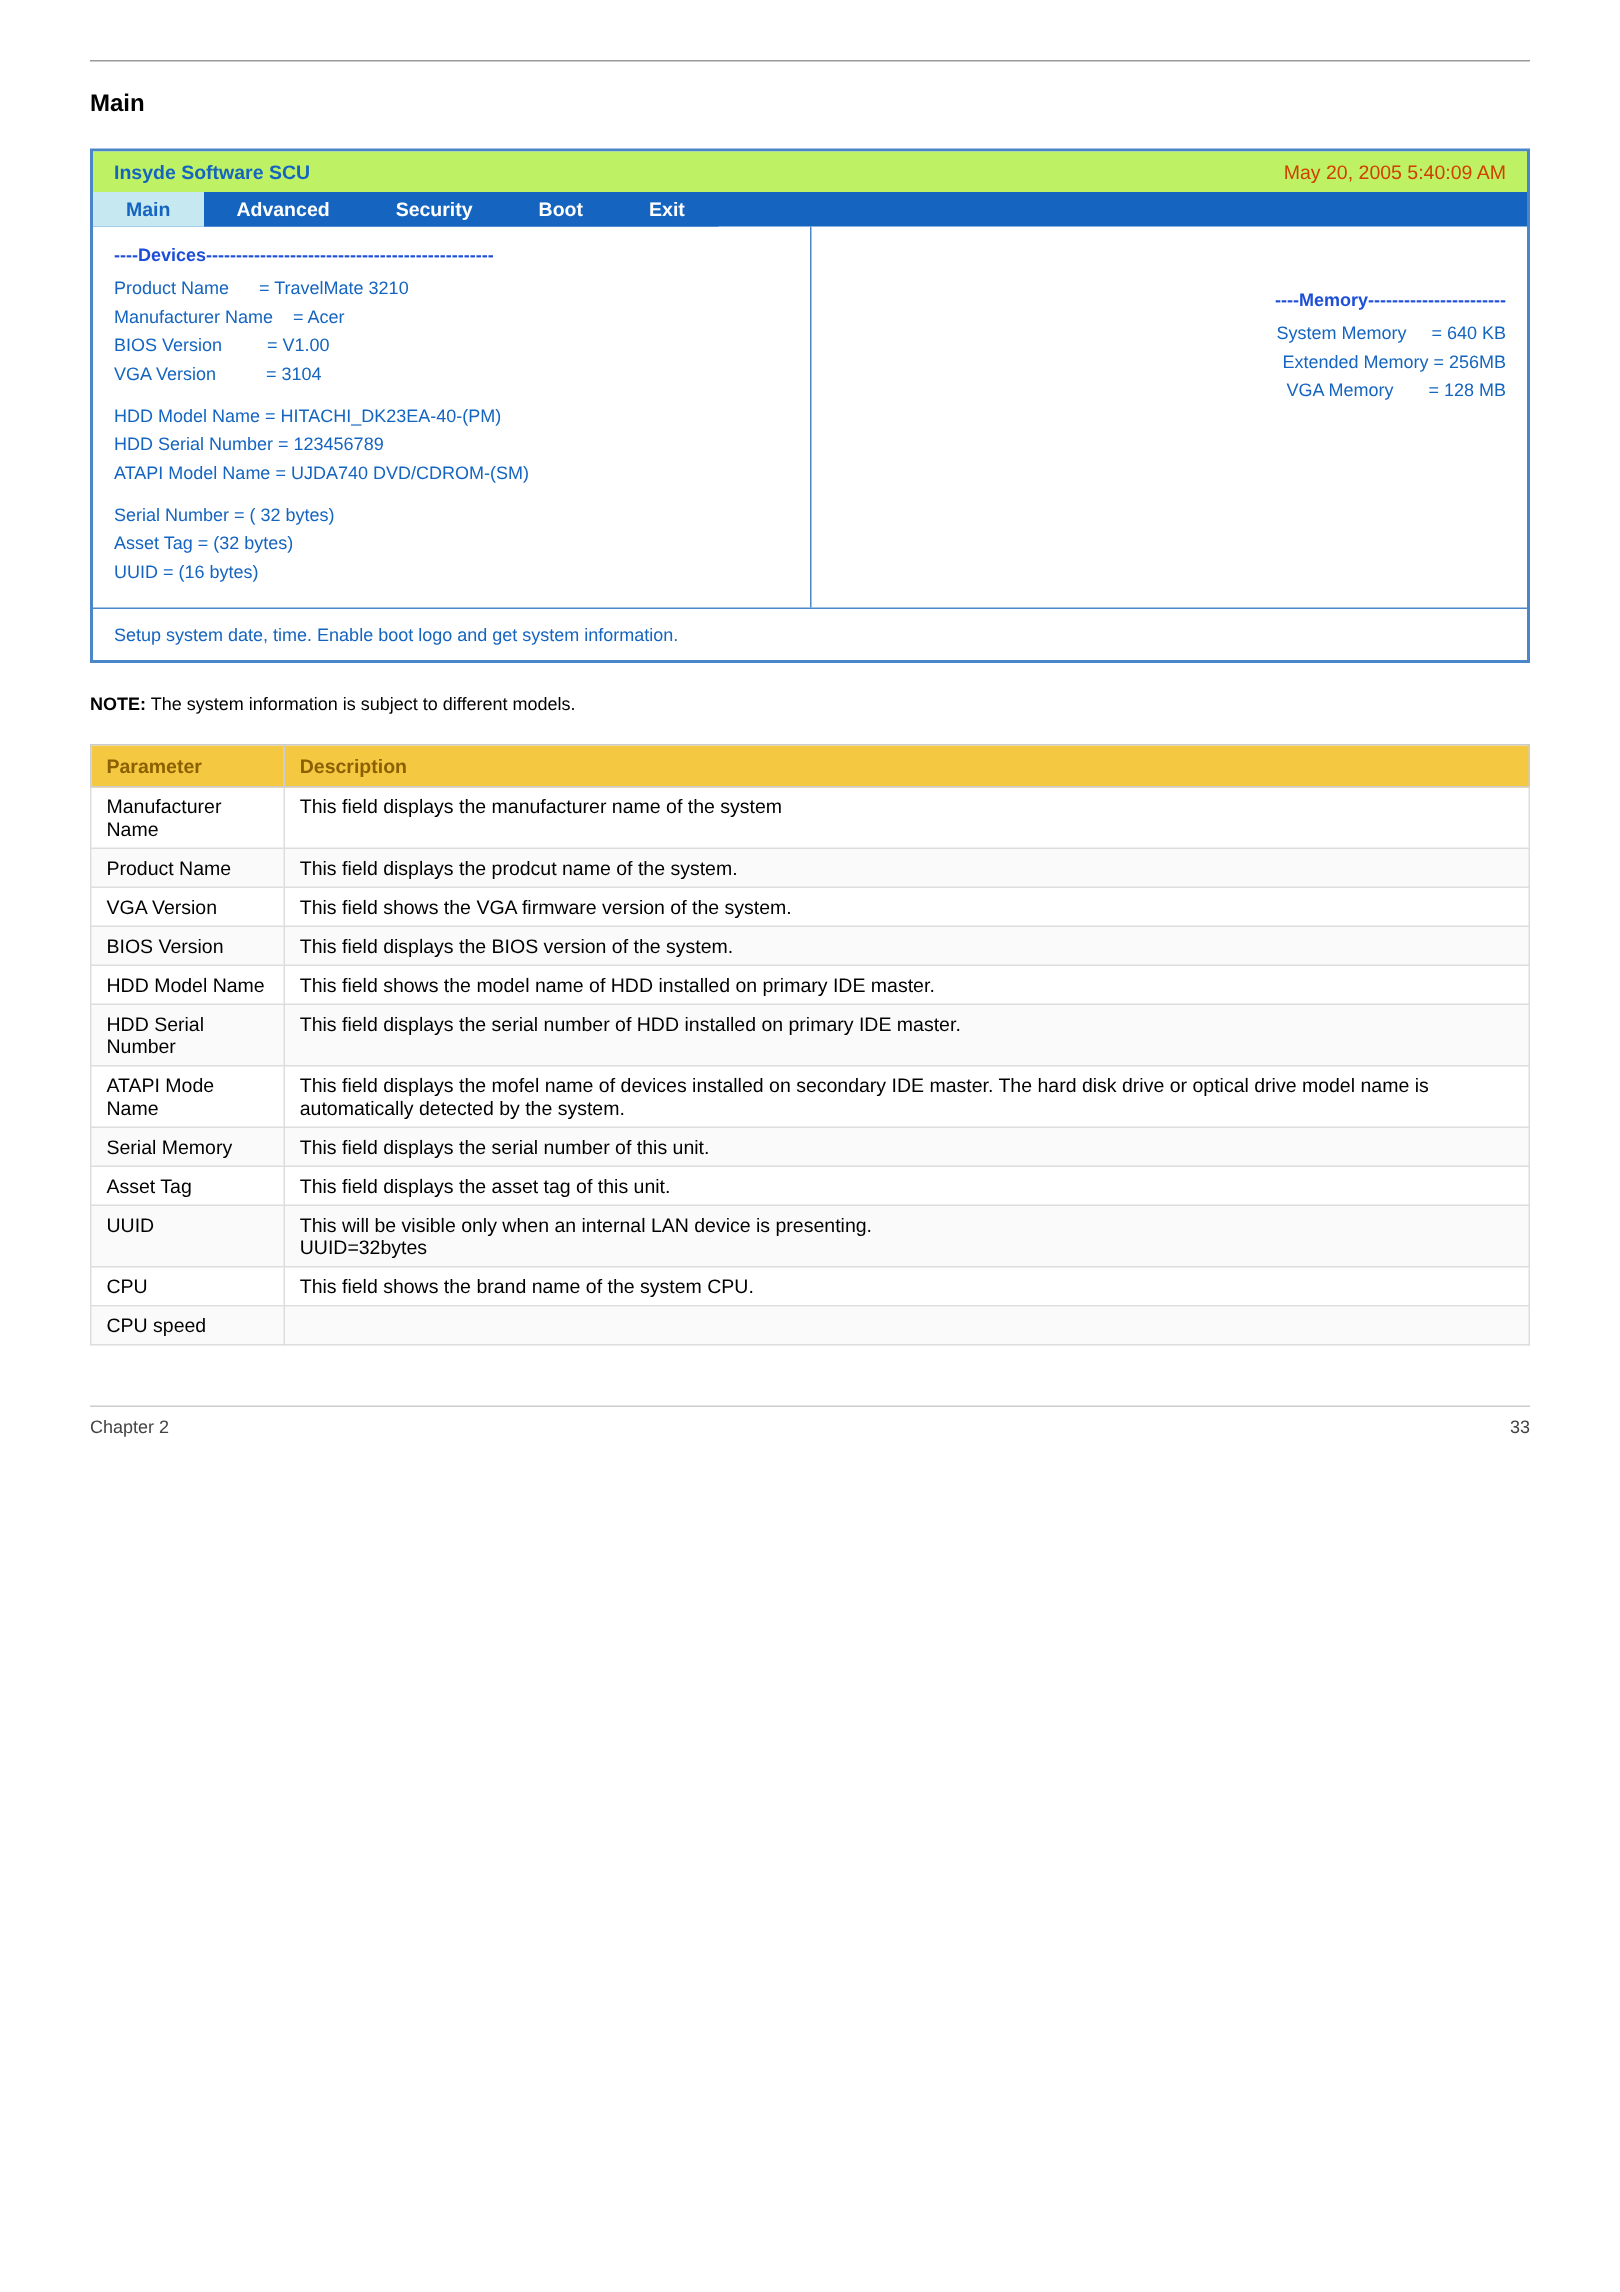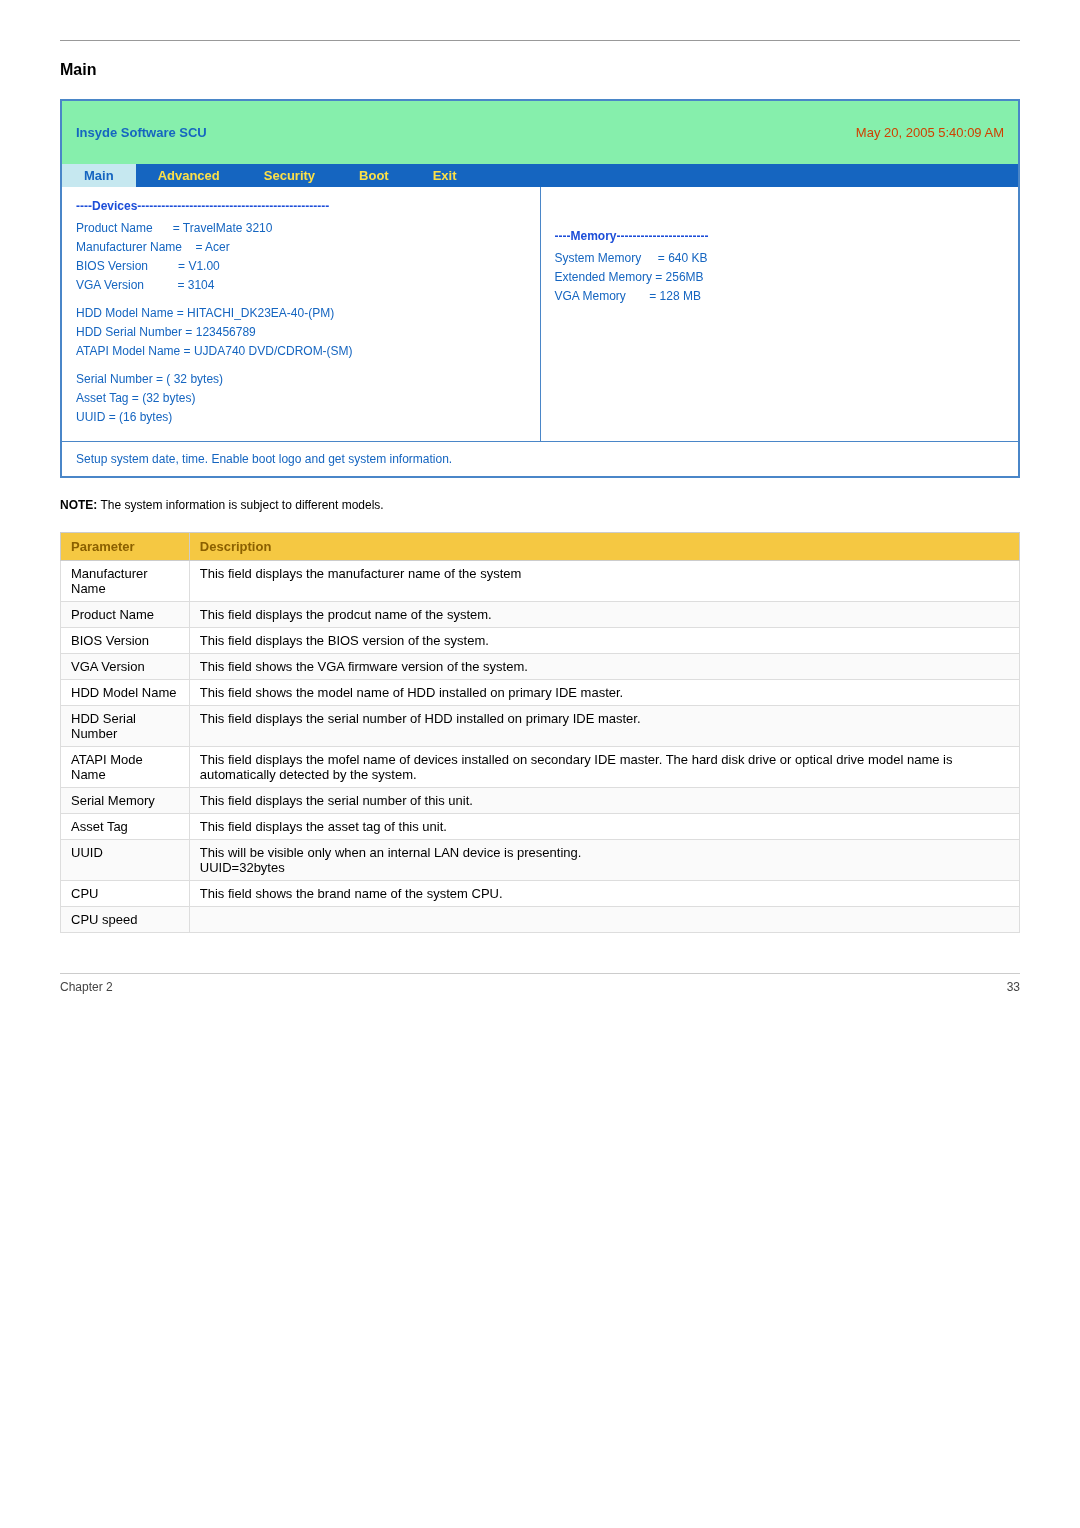--- a/index.html
+++ b/index.html
@@ -21,22 +21,22 @@
       font-weight: bold;
       margin-bottom: 20px;
     }
     
     .bios-container {
       border: 2px solid #4a86c8;
       background: #fff;
       margin-bottom: 20px;
     }
     .bios-header {
-      background: #86efac;
-      padding: 24px 14px;
+      background: #bef264;
+      padding: 6px 14px;
       display: flex;
       justify-content: space-between;
       align-items: center;
     }
     .bios-title {
       color: #1565c0;
       font-weight: bold;
       font-size: 13px;
     }
     .bios-datetime {
@@ -53,21 +53,21 @@
       font-size: 13px;
       font-weight: bold;
       cursor: pointer;
     }
     .bios-nav-item.active {
       background: #c6e8f0;
       color: #1565c0;
     }
     .bios-nav-item.inactive {
       background: #1565c0;
-      color: #fde047;
+      color: #ffffff;
     }
     .bios-body {
       display: flex;
       padding: 0;
     }
     .bios-left {
       flex: 1;
       padding: 12px 14px;
       border-right: 1px solid #4a86c8;
     }
@@ -171,21 +171,21 @@
         <div class="bios-field">ATAPI Model Name = UJDA740 DVD/CDROM-(SM)</div>
       </div>
       <div style="margin-top:14px;">
         <div class="bios-field">Serial Number = ( 32 bytes)</div>
         <div class="bios-field">Asset Tag = (32 bytes)</div>
         <div class="bios-field">UUID = (16 bytes)</div>
       </div>
     </div>
 
     <div class="bios-right">
-      <div style="margin-top: 30px;" class="bios-right-section">
+      <div style="margin-top: 30px; text-align: right;" class="bios-right-section">
         <div class="bios-section-title">----Memory-----------------------</div>
         <div class="bios-field">System Memory &nbsp;&nbsp;&nbsp; = 640 KB</div>
         <div class="bios-field">Extended Memory = 256MB</div>
         <div class="bios-field">VGA Memory &nbsp;&nbsp;&nbsp;&nbsp;&nbsp; = 128 MB</div>
       </div>
     </div>
   </div>
 
   <div class="bios-footer">
     <span>Setup system date, time. Enable boot logo and get system information.</span>
@@ -206,26 +206,26 @@
   <tbody id="table-body">
   <tr>
         <td>Manufacturer Name</td>
         <td>This field displays the manufacturer name of the system</td>
       </tr>
       <tr>
         <td>Product Name</td>
         <td>This field displays the prodcut name of the system.</td>
       </tr>
       <tr>
+        <td>VGA Version</td>
+        <td>This field shows the VGA firmware version of the system.</td>
+      </tr>
+      <tr>
         <td>BIOS Version</td>
         <td>This field displays the BIOS version of the system.</td>
-      </tr>
-      <tr>
-        <td>VGA Version</td>
-        <td>This field shows the VGA firmware version of the system.</td>
       </tr>
       <tr>
         <td>HDD Model Name</td>
         <td>This field shows the model name of HDD installed on primary IDE master.</td>
       </tr>
       <tr>
         <td>HDD Serial Number</td>
         <td>This field displays the serial number of HDD installed on primary IDE master.</td>
       </tr>
       <tr>

